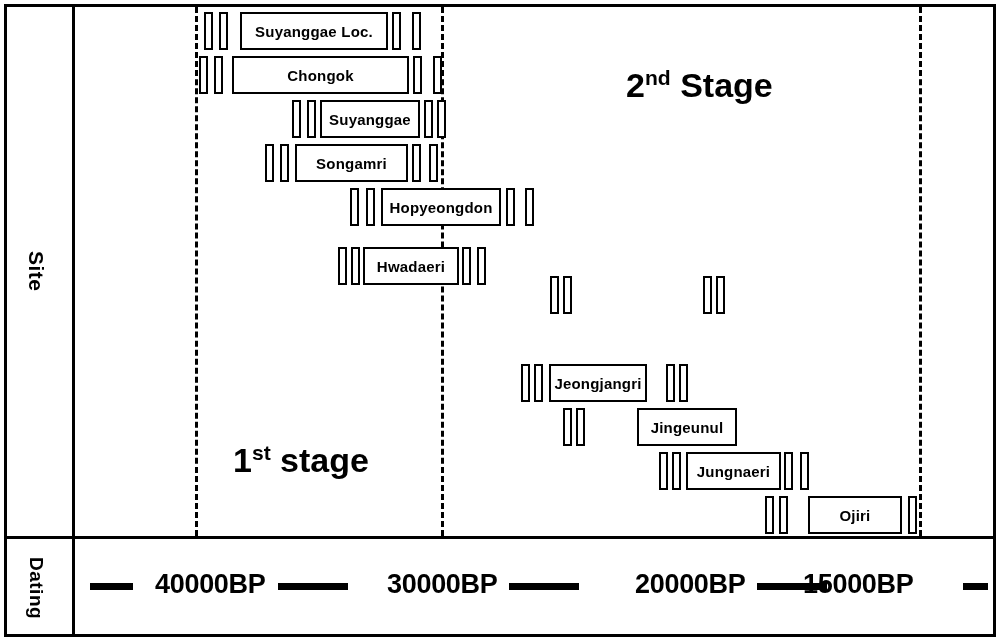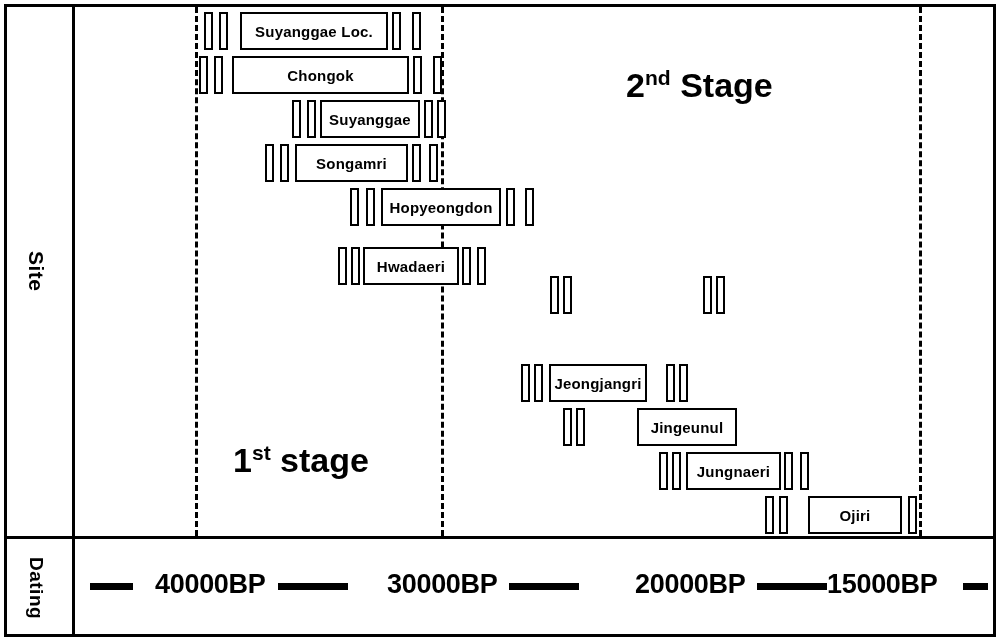--- a/index.html
+++ b/index.html
@@ -294,17 +294,17 @@
 
   <div class="dating-band" id="dating-band">
 
   <div class="tick-dash" style="left: 15px; width: 43px;"></div>
       <div class="tick-text" style="left: 80px;">40000BP</div>
       <div class="tick-dash" style="left: 203px; width: 70px;"></div>
       <div class="tick-text" style="left: 312px;">30000BP</div>
       <div class="tick-dash" style="left: 434px; width: 70px;"></div>
       <div class="tick-text" style="left: 560px;">20000BP</div>
       <div class="tick-dash" style="left: 682px; width: 70px;"></div>
-      <div class="tick-text" style="left: 752px;">15000BP</div>
+      <div class="tick-text" style="left: 728px;">15000BP</div>
       <div class="tick-dash" style="left: 888px; width: 25px;"></div>
     </div>
 
 </div>
 
 </body></html>

